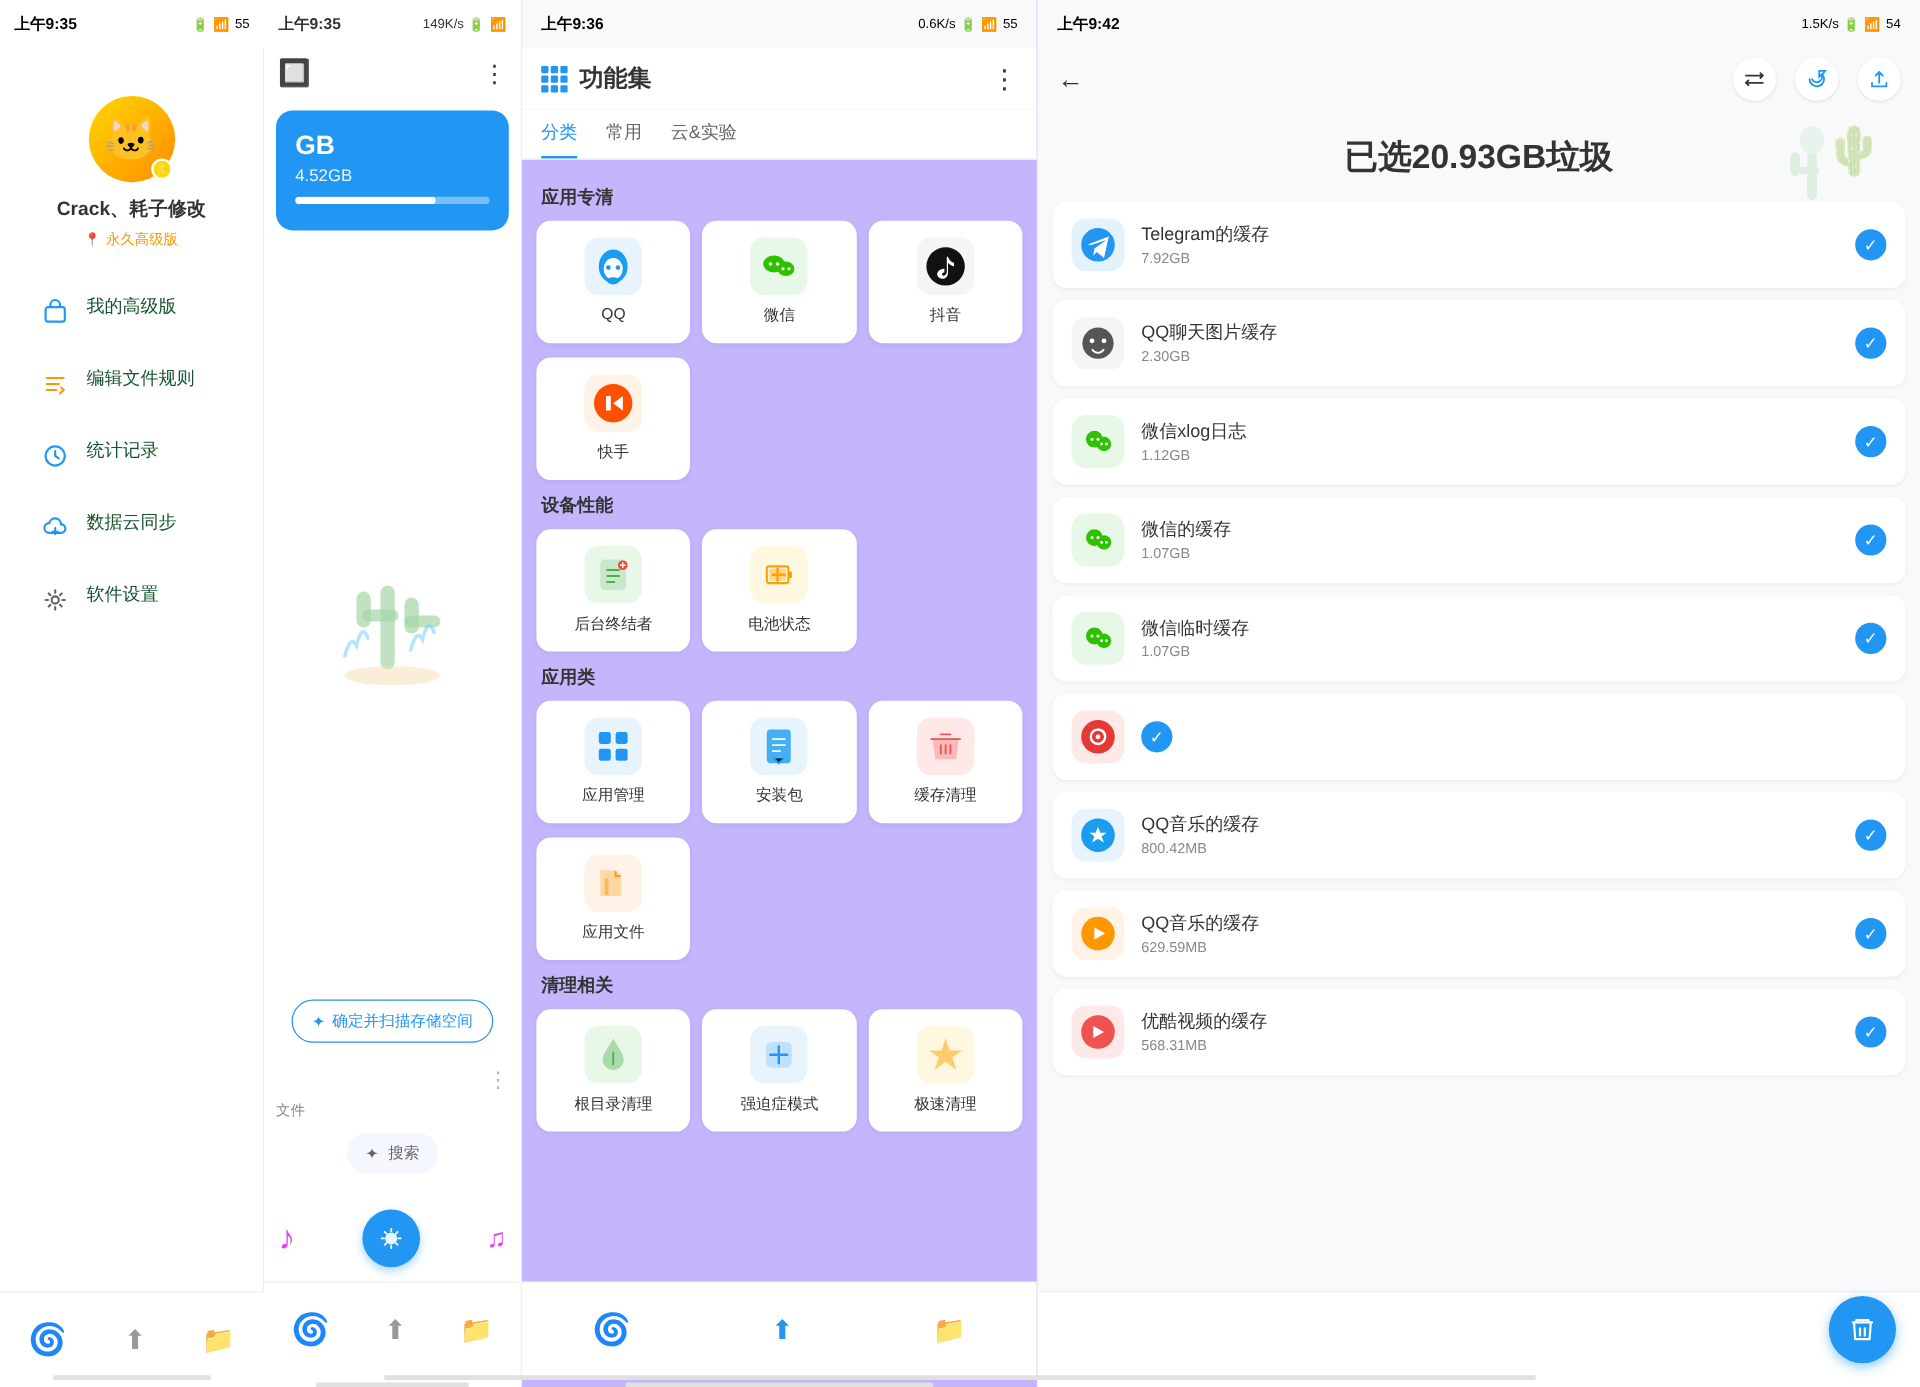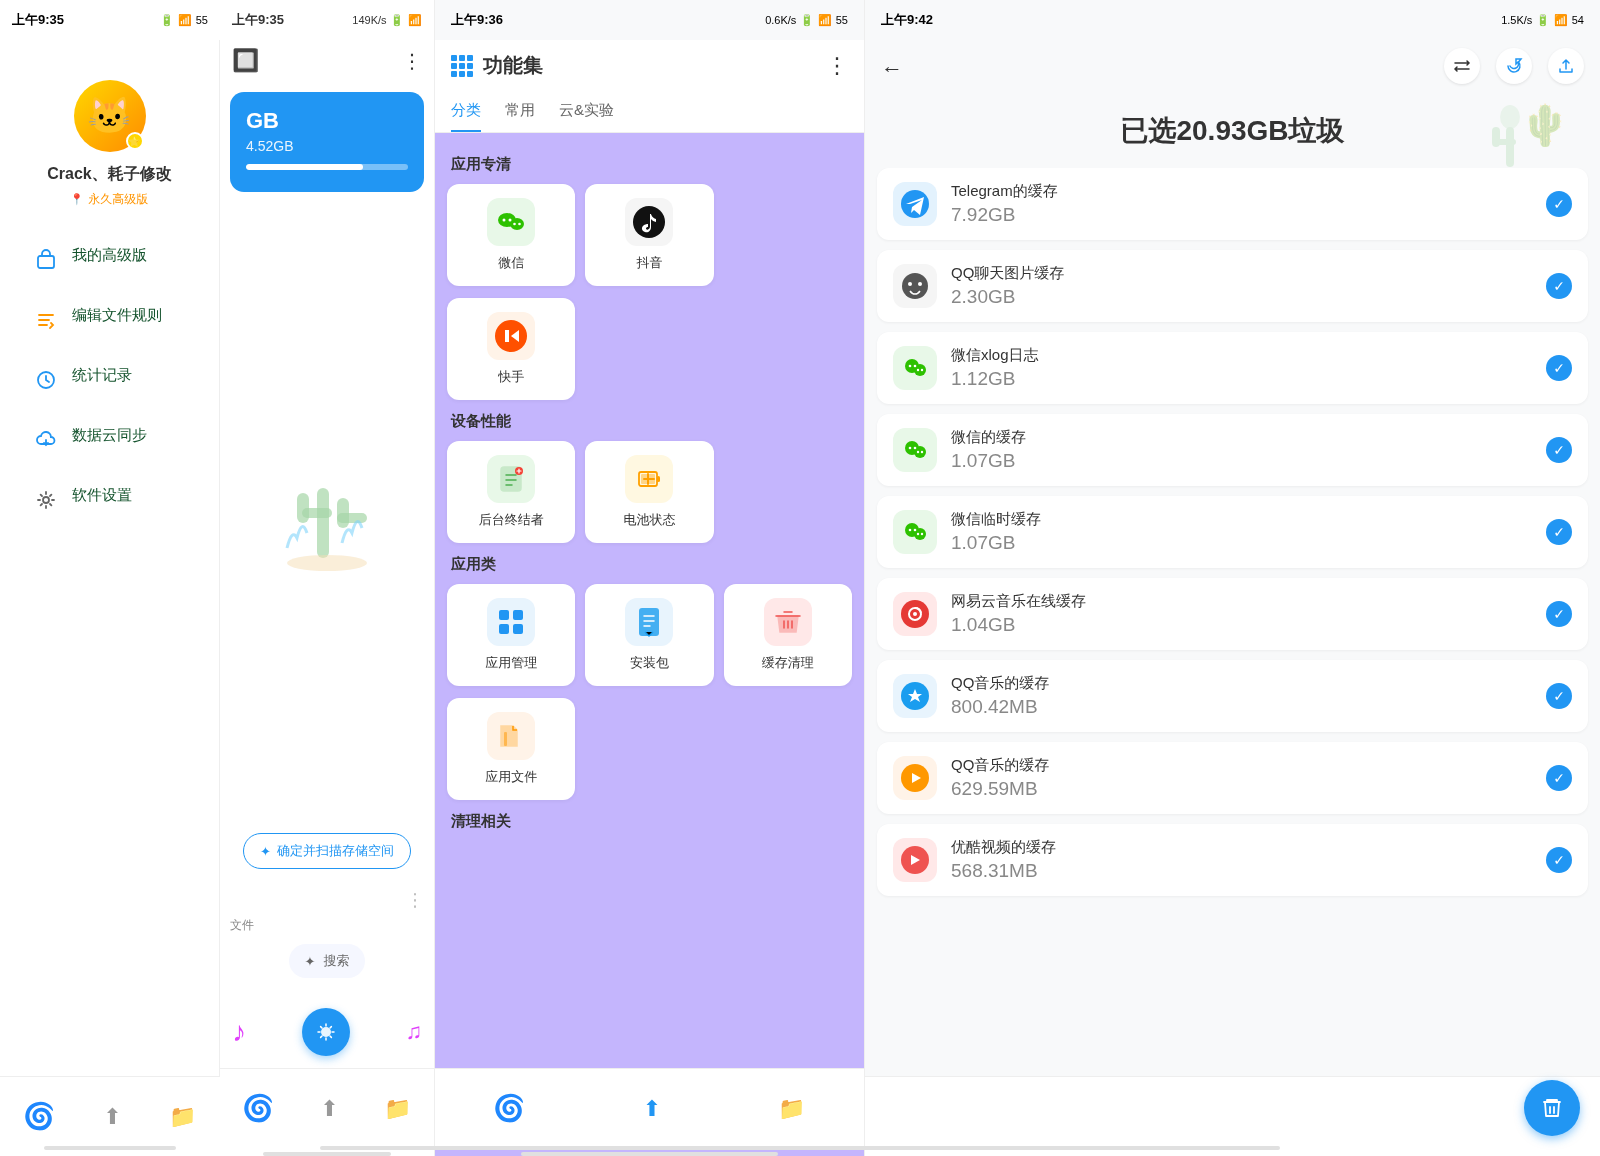--- a/index.html
+++ b/index.html
@@ -442,21 +442,21 @@
     .junk-info {
       flex: 1;
     }
     .junk-name {
       font-size: 15px;
       color: #333;
       font-weight: 500;
       margin-bottom: 3px;
     }
     .junk-size {
-      font-size: 19px;
+      font-size: 12px;
       color: #888;
     }
     .check-icon {
       width: 26px;
       height: 26px;
       border-radius: 50%;
       background: #2196f3;
       display: flex;
       align-items: center;
       justify-content: center;
@@ -701,20 +701,32 @@
     <div class="tab-item active">分类</div>
     <div class="tab-item">常用</div>
     <div class="tab-item">云&amp;实验</div>
   </div>
 
   <div class="panel3-scroll">
 
     <div class="section-title">应用专清</div>
     <div class="func-grid">
 
+      <div class="func-card">
+        <div class="func-icon" style="background:#e8f4fd;">
+          <svg width="36" height="36" viewBox="0 0 36 36">
+              <ellipse cx="18" cy="18" rx="12" ry="14" fill="#1a9def"></ellipse>
+              <ellipse cx="18" cy="20" rx="8" ry="9" fill="#fff"></ellipse>
+              <circle cx="14" cy="19" r="2" fill="#1a9def"></circle>
+              <circle cx="22" cy="19" r="2" fill="#1a9def"></circle>
+              <ellipse cx="18" cy="30" rx="5" ry="3" fill="#1a9def"></ellipse>
+            </svg>
+        </div>
+        <span class="func-label">QQ</span>
+      </div>
 
       <div class="func-card">
         <div class="func-icon" style="background:#e8f8e8;">
           <svg width="36" height="36" viewBox="0 0 36 36">
               <ellipse cx="14" cy="16" rx="9" ry="7" fill="#2dc100"></ellipse>
               <ellipse cx="24" cy="20" rx="7" ry="6" fill="#2dc100"></ellipse>
               <circle cx="11" cy="16" r="1.5" fill="white"></circle>
               <circle cx="17" cy="16" r="1.5" fill="white"></circle>
               <circle cx="21.5" cy="20" r="1.3" fill="white"></circle>
               <circle cx="26.5" cy="20" r="1.3" fill="white"></circle>
@@ -815,20 +827,48 @@
               <path d="M20 8v4h4" stroke="#ff9800" stroke-width="1.5" fill="none"></path>
               <rect x="11" y="14" width="3" height="14" rx="1" fill="#ff9800" opacity="0.5"></rect>
               <path d="M14 28V14" stroke="none"></path>
             </svg>
         </div>
         <span class="func-label">应用文件</span>
       </div>
     </div>
 
     <div class="section-title">清理相关</div>
+    <div class="func-grid">
+      <div class="func-card">
+        <div class="func-icon" style="background:#e8f8e8;">
+          <svg width="36" height="36" viewBox="0 0 36 36">
+              <path d="M18 6c-4 8-8 10-8 16a8 8 0 0016 0c0-6-4-8-8-16z" fill="#4caf50" opacity="0.4" stroke="#4caf50" stroke-width="1.5"></path>
+              <path d="M18 16v10" stroke="#4caf50" stroke-width="1.5" stroke-linecap="round"></path>
+            </svg>
+        </div>
+        <span class="func-label">根目录清理</span>
+      </div>
+      <div class="func-card">
+        <div class="func-icon" style="background:#e8f4fd;">
+          <svg width="36" height="36" viewBox="0 0 36 36">
+              <rect x="8" y="8" width="20" height="20" rx="4" fill="#2196f3" opacity="0.2" stroke="#2196f3" stroke-width="1.5"></rect>
+              <path d="M18 11v14M11 18h14" stroke="#2196f3" stroke-width="2" stroke-linecap="round"></path>
+            </svg>
+        </div>
+        <span class="func-label">强迫症模式</span>
+      </div>
+      <div class="func-card">
+        <div class="func-icon" style="background:#fff8e1;">
+          <svg width="36" height="36" viewBox="0 0 36 36">
+              <path d="M18 6l3 9h9l-7 5 3 9-8-6-8 6 3-9-7-5h9z" fill="#ffa000" opacity="0.5" stroke="#ffa000" stroke-width="1.2"></path>
+            </svg>
+        </div>
+        <span class="func-label">极速清理</span>
+      </div>
+    </div>
   </div>
 
   <div class="panel3-bottomnav">
     <div style="font-size:26px;color:#2196f3;">🌀</div>
     <div style="font-size:22px;color:#2196f3;">⬆</div>
     <div style="font-size:22px;color:#999;">📁</div>
   </div>
   <div class="divider-line"></div>
 </div>
 
@@ -964,24 +1004,20 @@
 
     <div class="junk-item">
       <div class="junk-app-icon" style="background:#ffe8e8;">
         <svg width="30" height="30" viewBox="0 0 30 30">
             <circle cx="15" cy="15" r="14" fill="#e53935"></circle>
             <circle cx="15" cy="15" r="6" fill="none" stroke="white" stroke-width="2"></circle>
             <circle cx="15" cy="15" r="2" fill="white"></circle>
             <path d="M15 9 Q20 9 21 14" stroke="white" stroke-width="2" fill="none"></path>
           </svg>
       </div>
-      <div class="junk-info">
-        <div class="junk-name">网易云音乐在线缓存</div>
-        <div class="junk-size">1.04GB</div>
-      </div>
       <div class="check-icon">✓</div>
     </div>
 
     <div class="junk-item">
       <div class="junk-app-icon" style="background:#e8f4fd;">
         <svg width="30" height="30" viewBox="0 0 30 30">
             <circle cx="15" cy="15" r="14" fill="#1a9def"></circle>
             <path d="M15 8l2 5 5 0-4 3 2 5-5-3-5 3 2-5-4-3 5 0z" fill="white"></path>
           </svg>
       </div>

